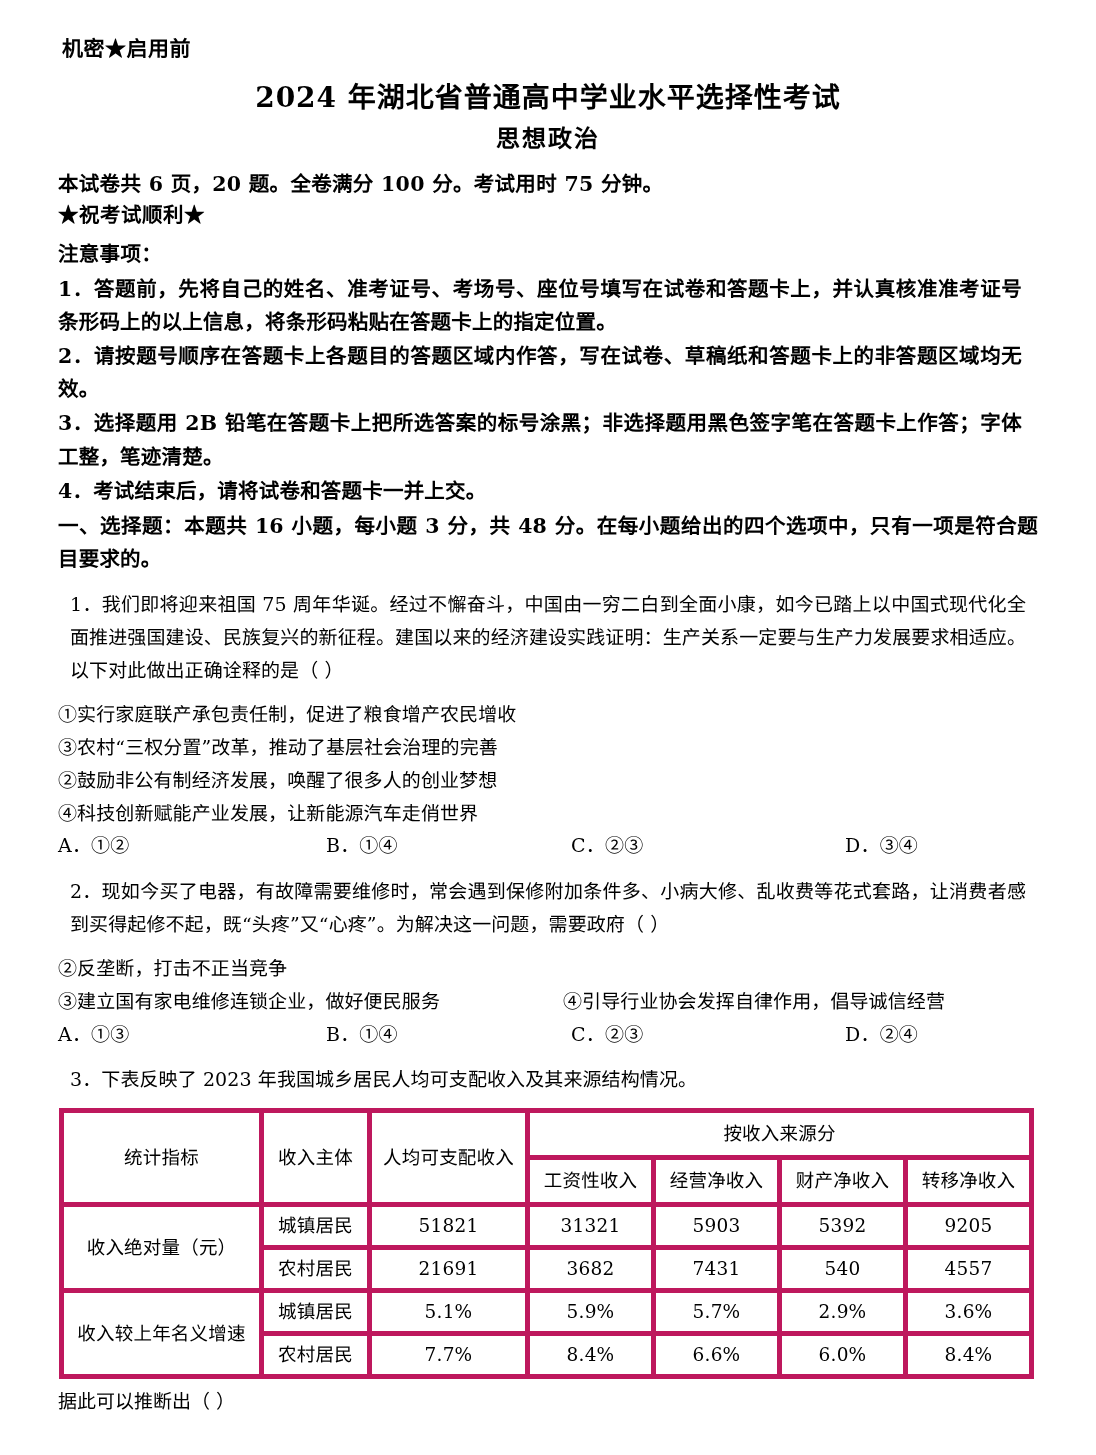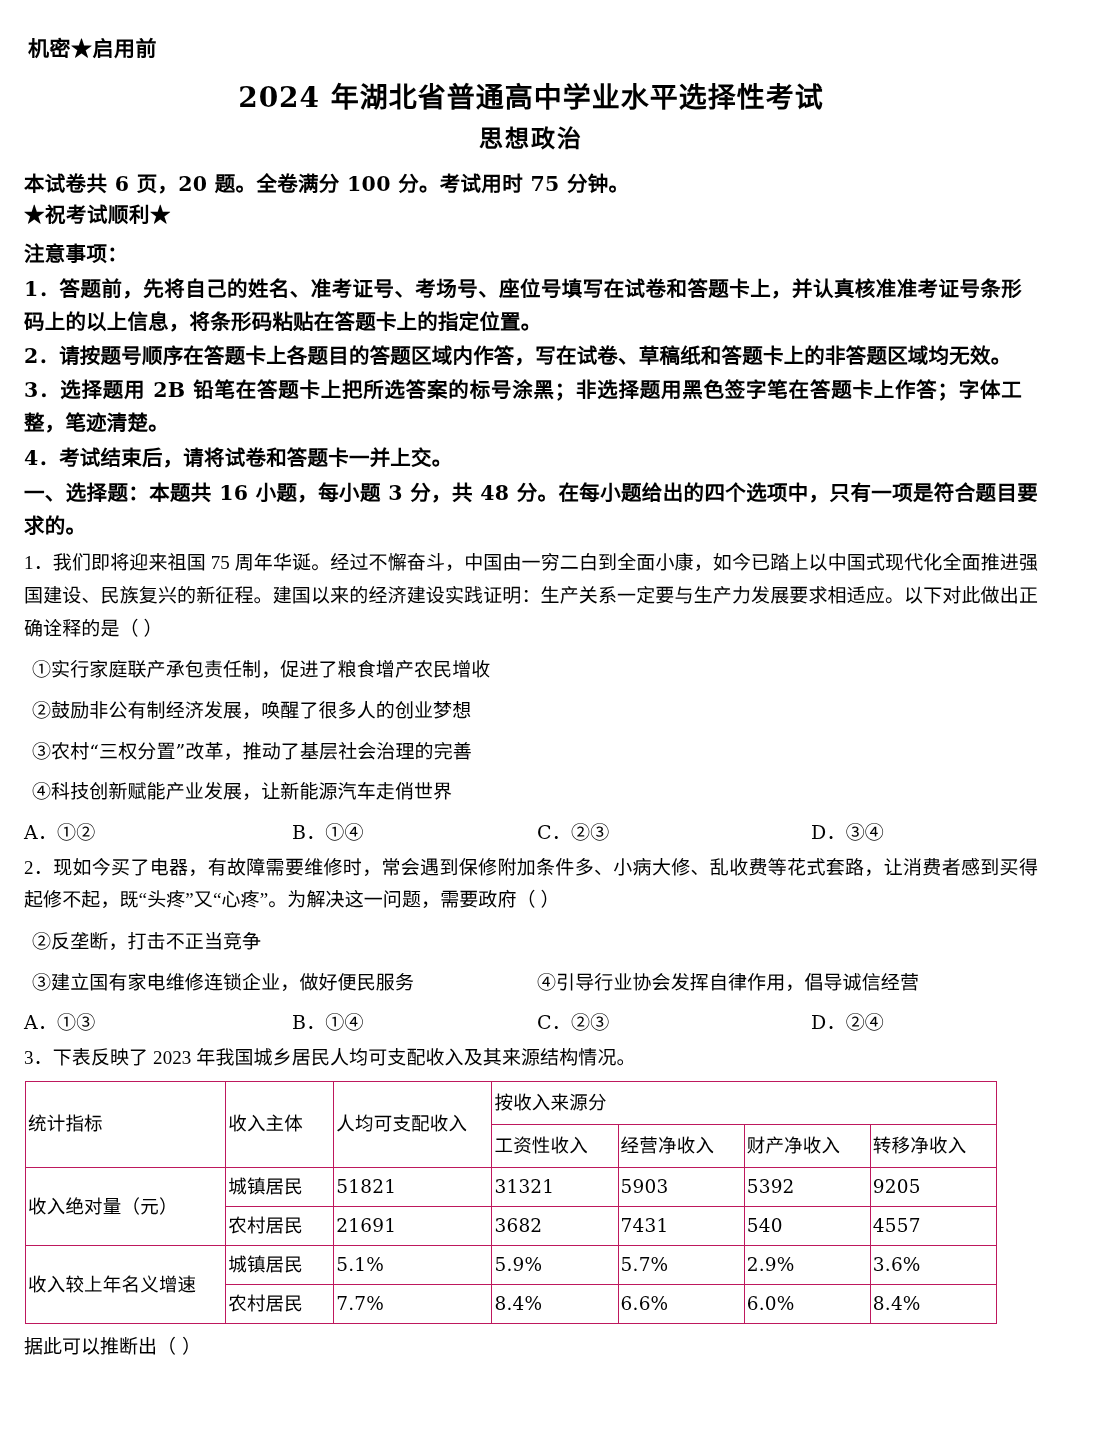--- a/index.html
+++ b/index.html
@@ -13,21 +13,21 @@
     min-height: 1455px;
     font-family: "DejaVu Serif", "Liberation Serif", serif;
     color: #000000;
     -webkit-font-smoothing: antialiased;
   }
   .page {
     position: relative;
     width: 1096px;
     min-height: 1455px;
     box-sizing: border-box;
-    padding: 36px 58px 10px 24px;
+    padding: 36px 58px 10px 58px;
   }
 
   
   .confidential {
     font-size: 21px;
     font-weight: 700;
     letter-spacing: 0.5px;
     line-height: 1.2;
     margin: 0 0 18px 4px;
   }
@@ -95,28 +95,27 @@
   
   .question {
     margin: 0 0 2px 0;
   }
   .q-stem {
     font-size: 19px;
     line-height: 1.72;
     letter-spacing: 0.1px;
     text-align: justify;
     text-justify: inter-ideograph;
-    margin: 0;
-    font-family: Liberation Serif, serif;
+    margin: 12px;
   }
   .q-sub {
     font-size: 19px;
     line-height: 1.72;
     letter-spacing: 0.1px;
-    margin: 8px;
+    margin: 0;
   }
   .sub-two-col {
     display: flex;
     width: 100%;
   }
   .sub-two-col .col-a { width: 505px; flex: 0 0 505px; }
   .sub-two-col .col-b { flex: 1 1 auto; }
 
   .q-options {
     display: flex;
@@ -139,22 +138,22 @@
     padding-left: 1px;
   }
   table.data-table {
     border-collapse: collapse;
     width: 972px;
     table-layout: fixed;
     font-size: 18.5px;
     background: #fff;
   }
   table.data-table td {
-    border: 1px solid #be185d;
-    text-align: left;
+    border: 5px solid #be185d;
+    text-align: center;
     vertical-align: middle;
     padding: 7px 2px;
     line-height: 1.3;
     letter-spacing: 0.2px;
   }
   table.data-table td.head {
     padding: 9px 2px;
   }
   .col-indicator { width: 200px; }
   .col-subject   { width: 108px; }
@@ -184,22 +183,22 @@
   <p class="notice-item">1．答题前，先将自己的姓名、准考证号、考场号、座位号填写在试卷和答题卡上，并认真核准准考证号条形码上的以上信息，将条形码粘贴在答题卡上的指定位置。</p>
   <p class="notice-item">2．请按题号顺序在答题卡上各题目的答题区域内作答，写在试卷、草稿纸和答题卡上的非答题区域均无效。</p>
   <p class="notice-item">3．选择题用 2B 铅笔在答题卡上把所选答案的标号涂黑；非选择题用黑色签字笔在答题卡上作答；字体工整，笔迹清楚。</p>
   <p class="notice-item">4．考试结束后，请将试卷和答题卡一并上交。</p>
 
   <p class="section-heading">一、选择题：本题共 16 小题，每小题 3 分，共 48 分。在每小题给出的四个选项中，只有一项是符合题目要求的。</p>
 
   <div class="question">
     <p class="q-stem">1．我们即将迎来祖国 75 周年华诞。经过不懈奋斗，中国由一穷二白到全面小康，如今已踏上以中国式现代化全面推进强国建设、民族复兴的新征程。建国以来的经济建设实践证明：生产关系一定要与生产力发展要求相适应。以下对此做出正确诠释的是（      ）</p>
     <p class="q-sub">①实行家庭联产承包责任制，促进了粮食增产农民增收</p>
+    <p class="q-sub">③农村“三权分置”改革，推动了基层社会治理的完善</p>
     <p class="q-sub">②鼓励非公有制经济发展，唤醒了很多人的创业梦想</p>
-    <p class="q-sub">③农村“三权分置”改革，推动了基层社会治理的完善</p>
     <p class="q-sub">④科技创新赋能产业发展，让新能源汽车走俏世界</p>
     <div class="q-options">
       <span class="opt opt-a">A．①②</span>
       <span class="opt opt-b">B．①④</span>
       <span class="opt opt-c">C．②③</span>
       <span class="opt opt-d">D．③④</span>
     </div>
   </div>
 
   <div class="question">

